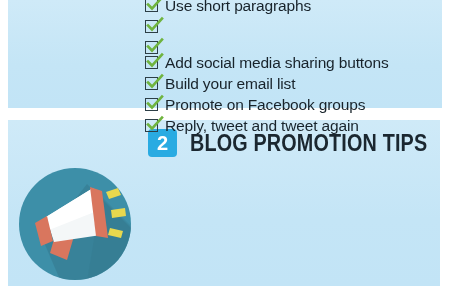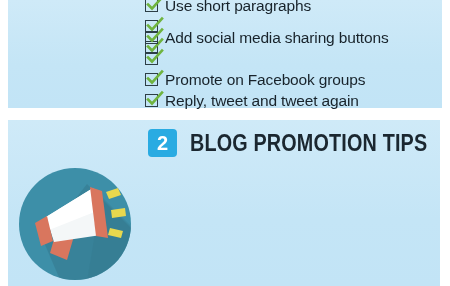--- a/index.html
+++ b/index.html
@@ -53,21 +53,21 @@
     list-style: none;
   }
 
   #section-one-list {
     left: 145px;
     top: -5px;
   }
 
   #section-two-list {
     left: 145px;
-    top: 27px;
+    top: 52px;
   }
 
   .check-item {
     height: 21px;
     display: flex;
     align-items: center;
     white-space: nowrap;
   }
 
   .check-box {
@@ -224,20 +224,21 @@
           </svg>
       </span>
       <span class="check-label">Add social media sharing buttons</span>
     </li>
     <li class="check-item">
       <span class="check-box">
         <svg viewBox="0 0 18 18" aria-hidden="true">
             <path d="M2 8.5 L6 12.5 L16 1.5" fill="none" stroke="#6fb43f" stroke-width="2.6" stroke-linecap="square"></path>
           </svg>
       </span>
+      <span class="check-label">Build your email list</span>
     </li>
     <li class="check-item">
       <span class="check-box">
         <svg viewBox="0 0 18 18" aria-hidden="true">
             <path d="M2 8.5 L6 12.5 L16 1.5" fill="none" stroke="#6fb43f" stroke-width="2.6" stroke-linecap="square"></path>
           </svg>
       </span>
       <span class="check-label">Promote on Facebook groups</span>
     </li>
     <li class="check-item">

